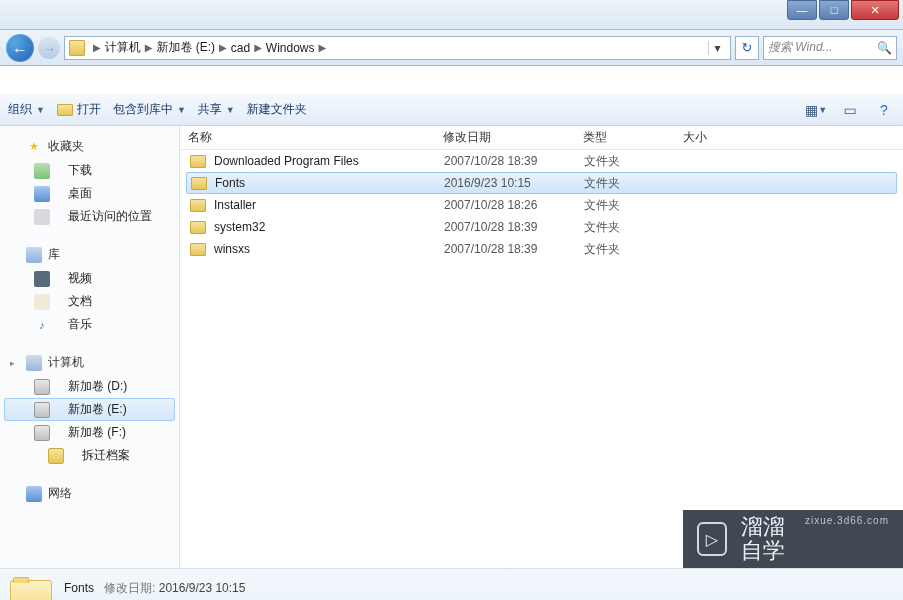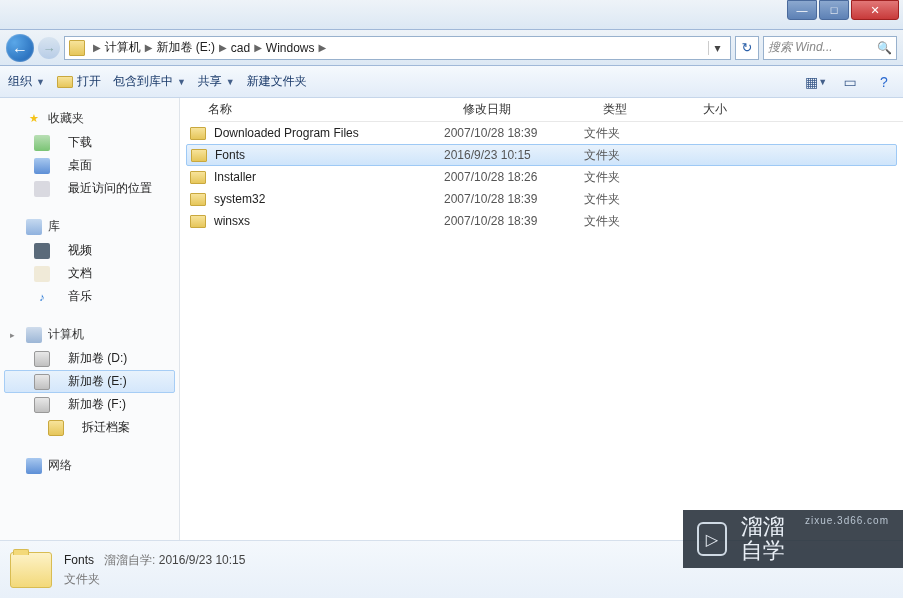--- a/index.html
+++ b/index.html
@@ -19,21 +19,21 @@
 .breadcrumb { flex: 1; height: 24px; background: #fff; border: 1px solid #98b1cd; display: flex; align-items: center; padding: 0 4px; font-size: 12px; }
 .breadcrumb .bcicon { width: 16px; height: 16px; background: linear-gradient(#f7e39a,#e6c65a); border: 1px solid #c9a83e; border-radius: 1px; margin-right: 4px; }
 .breadcrumb .sep { color: #666; margin: 0 4px; font-size: 10px; }
 .breadcrumb .seg { color: #222; }
 .breadcrumb .dropdown { margin-left: auto; width: 18px; text-align: center; color: #444; border-left: 1px solid #ccc; }
 .refresh { width: 24px; height: 24px; background: #fff; border: 1px solid #98b1cd; display: inline-flex; align-items: center; justify-content: center; color: #2a5fa8; font-size: 13px; }
 .searchbox { width: 134px; height: 24px; background: #fff; border: 1px solid #98b1cd; display: flex; align-items: center; padding: 3px 4px; font-size: 12px; color: #888; font-style: italic; }
 .searchbox .sicon { margin-left: auto; font-style: normal; color: #4a6fa5; }
 
 
-.toolbar { height: 32px; background: linear-gradient(#f5f9fd,#e2ecf8); border-bottom: 1px solid #c6d6ea; display: flex; align-items: center; padding: 0 8px; gap: 12px; font-size: 12px; color: #1a3a6a; }
+.toolbar { height: 32px; background: linear-gradient(#f5f9fd,#e2ecf8); border-bottom: 1px solid #c6d6ea; display: flex; align-items: center; padding: 0 8px; gap: 12px; font-size: 12px; color: #1a3a6a; margin-top: 28px; }
 .toolbar .titem { display: inline-flex; align-items: center; gap: 4px; cursor: default; }
 .toolbar .arrow { font-size: 9px; color: #44608a; }
 .toolbar .spacer { flex: 1; }
 .toolbar .ricon { width: 22px; height: 22px; display: inline-flex; align-items: center; justify-content: center; color: #3a5a8a; font-size: 14px; }
 .toolbar .folder-open-icon { display: inline-block; width: 16px; height: 12px; background: linear-gradient(#f7e39a,#e6c65a); border: 1px solid #c9a83e; border-radius: 1px; }
 
 
 .main { display: flex; height: 442px; }
 
 
@@ -54,21 +54,21 @@
 .sicon-music { color: #2a7ad6; font-size: 14px; }
 .sicon-comp { background: linear-gradient(#cfdcec,#9cb6d6); }
 .sicon-drive { background: linear-gradient(#e8e8e8,#c0c0c0); border: 1px solid #999; }
 .sicon-folder { background: linear-gradient(#f7e39a,#e6c65a); border: 1px solid #c9a83e; }
 .sicon-net { background: linear-gradient(#a8c8ef,#5d8fd6); }
 .sidebar .gap { height: 14px; }
 .item.sub { padding-left: 44px; }
 
 
 .filepane { flex: 1; background: #fff; font-size: 12px; }
-.cols { display: flex; height: 24px; border-bottom: 1px solid #e8e8e8; align-items: center; color: #333; margin-left: 20px; }
+.cols { display: flex; height: 24px; border-bottom: 1px solid #e8e8e8; align-items: center; color: #333; }
 .cols div { padding: 0 8px; }
 .c-name { width: 255px; }
 .c-date { width: 140px; }
 .c-type { width: 100px; }
 .c-size { flex: 1; }
 .rows { }
 .row { display: flex; height: 22px; align-items: center; padding-left: 10px; }
 .row .ficon { width: 16px; height: 13px; background: linear-gradient(#f7e39a,#e6c65a); border: 1px solid #c9a83e; border-radius: 1px; margin-right: 8px; }
 .row .rn { width: 230px; color: #222; }
 .row .rd { width: 140px; color: #555; }
@@ -267,21 +267,21 @@
   </div>
 
 </div>
 
 <div class="details">
   <div class="bigicon"></div>
   <div class="meta">
     <div>
       <span class="title">Fonts</span>
       &nbsp;
-      <span style="color:#777;">溜溜自学:</span>
+      <span style="color:#777;">修改日期:</span>
       <span>2016/9/23 10:15</span>
     </div>
     <div class="sub">文件夹</div>
   </div>
 </div>
 
 <div class="watermark">
   <div class="play">▷</div>
   <div class="wtext">
     <span>溜溜自学</span>

